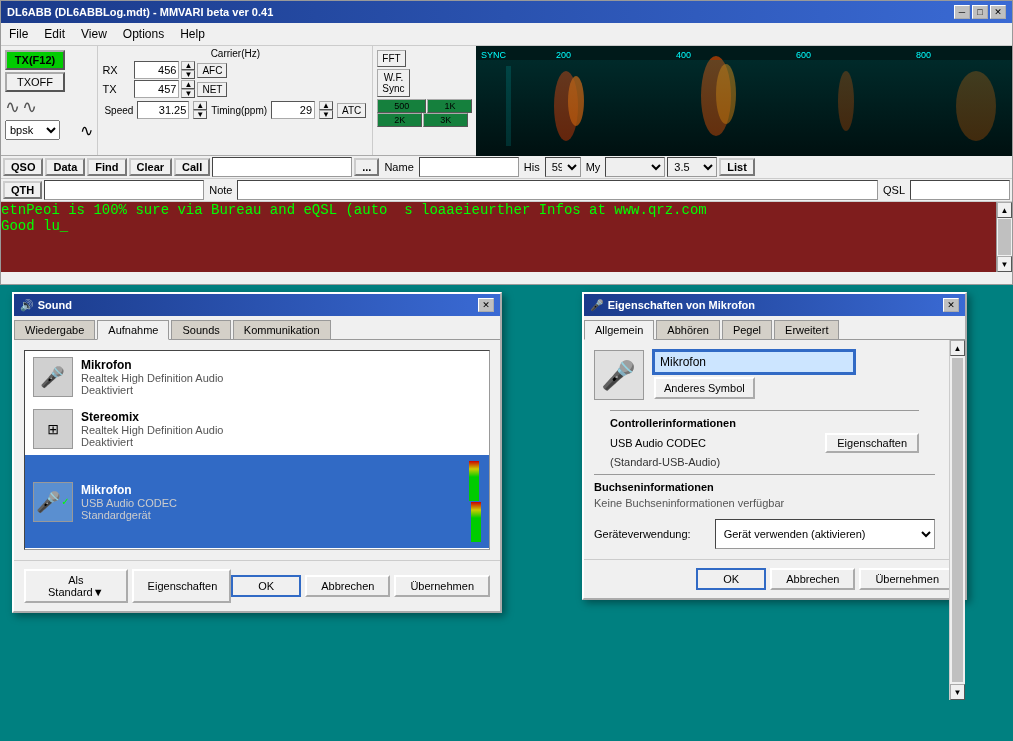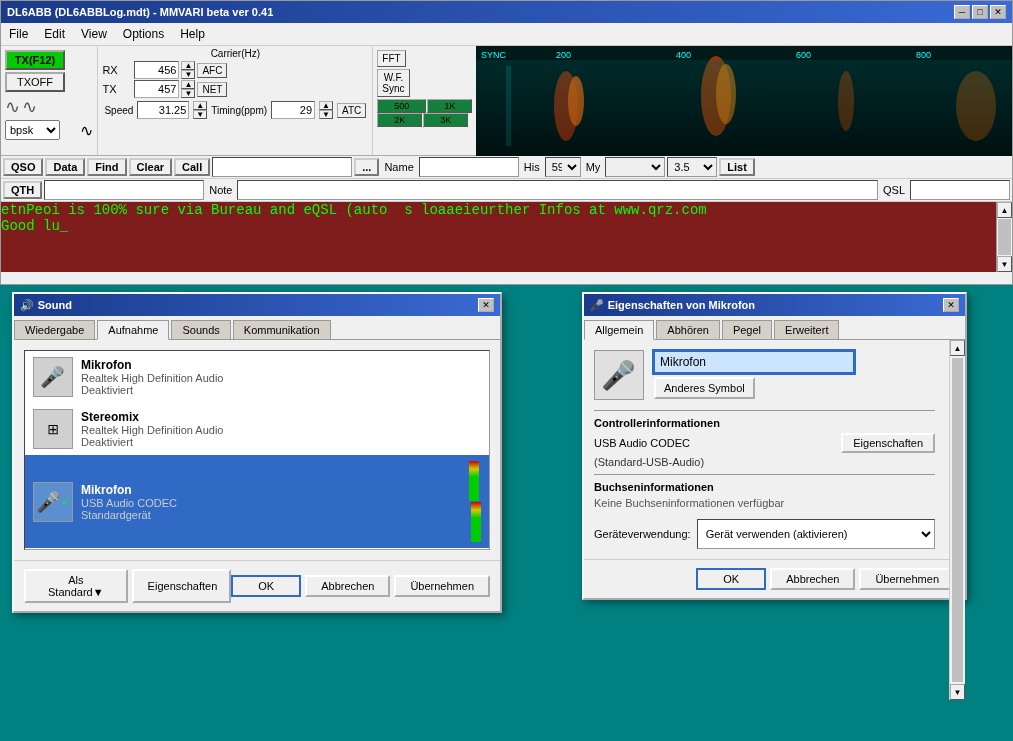--- a/index.html
+++ b/index.html
@@ -78,31 +78,31 @@
 
     
     .dialog-mik { position: absolute; top: 292px; left: 580px; width: 380px; background: #f0f0f0; border: 2px outset #fff; box-shadow: 3px 3px 8px rgba(0,0,0,0.4); }
 
     .mik-body { padding: 10px; }
     .mik-header { display: flex; align-items: center; gap: 10px; margin-bottom: 10px; }
     .mik-icon { width: 50px; height: 50px; background: #e0e0e0; border: 1px solid #999; display: flex; align-items: center; justify-content: center; font-size: 28px; }
     .mik-name-input { border: 1px solid #316ac5; background: #cce5ff; padding: 3px 5px; font-size: 12px; width: 200px; outline: 2px solid #316ac5; }
     .mik-symbol-btn { background: #f0f0f0; border: 2px outset #fff; padding: 3px 8px; font-size: 11px; cursor: pointer; margin-top: 4px; }
 
-    .info-section { margin: 6px 0; }
+    .info-section { margin: 6px 16px; }
     .info-title { font-size: 11px; font-weight: bold; margin-bottom: 4px; }
     .info-row { display: flex; align-items: center; gap: 6px; margin-bottom: 3px; }
     .info-label { font-size: 11px; flex: 1; }
     .info-btn { background: #f0f0f0; border: 2px outset #fff; padding: 2px 10px; font-size: 11px; cursor: pointer; }
     .info-value { font-size: 11px; color: #333; }
 
     .buchsen-section { margin: 6px 0; }
     .buchsen-value { font-size: 11px; color: #555; margin-top: 2px; }
 
-    .gerat-row { display: flex; align-items: center; gap: 6px; margin-top: 10px; }
+    .gerat-row { display: flex; align-items: center; gap: 24px; margin-top: 10px; }
     .gerat-label { font-size: 11px; }
     .gerat-select { flex: 1; border: 1px inset #999; background: white; padding: 6px 4px; font-size: 11px; height: 30px; }
 
     .carrier-section { padding: 2px 4px; border-left: 1px solid #ccc; }
     .carrier-title { font-size: 10px; text-align: center; margin-bottom: 2px; }
     .rx-tx-area { display: flex; flex-direction: column; gap: 1px; }
 
     .speed-timing { display: flex; align-items: center; gap: 4px; padding: 2px; }
     .freq-btn { background: #15803d; border: 1px outset #aaa; font-size: 9px; padding: 1px 16px; cursor: pointer; }
   </style>

